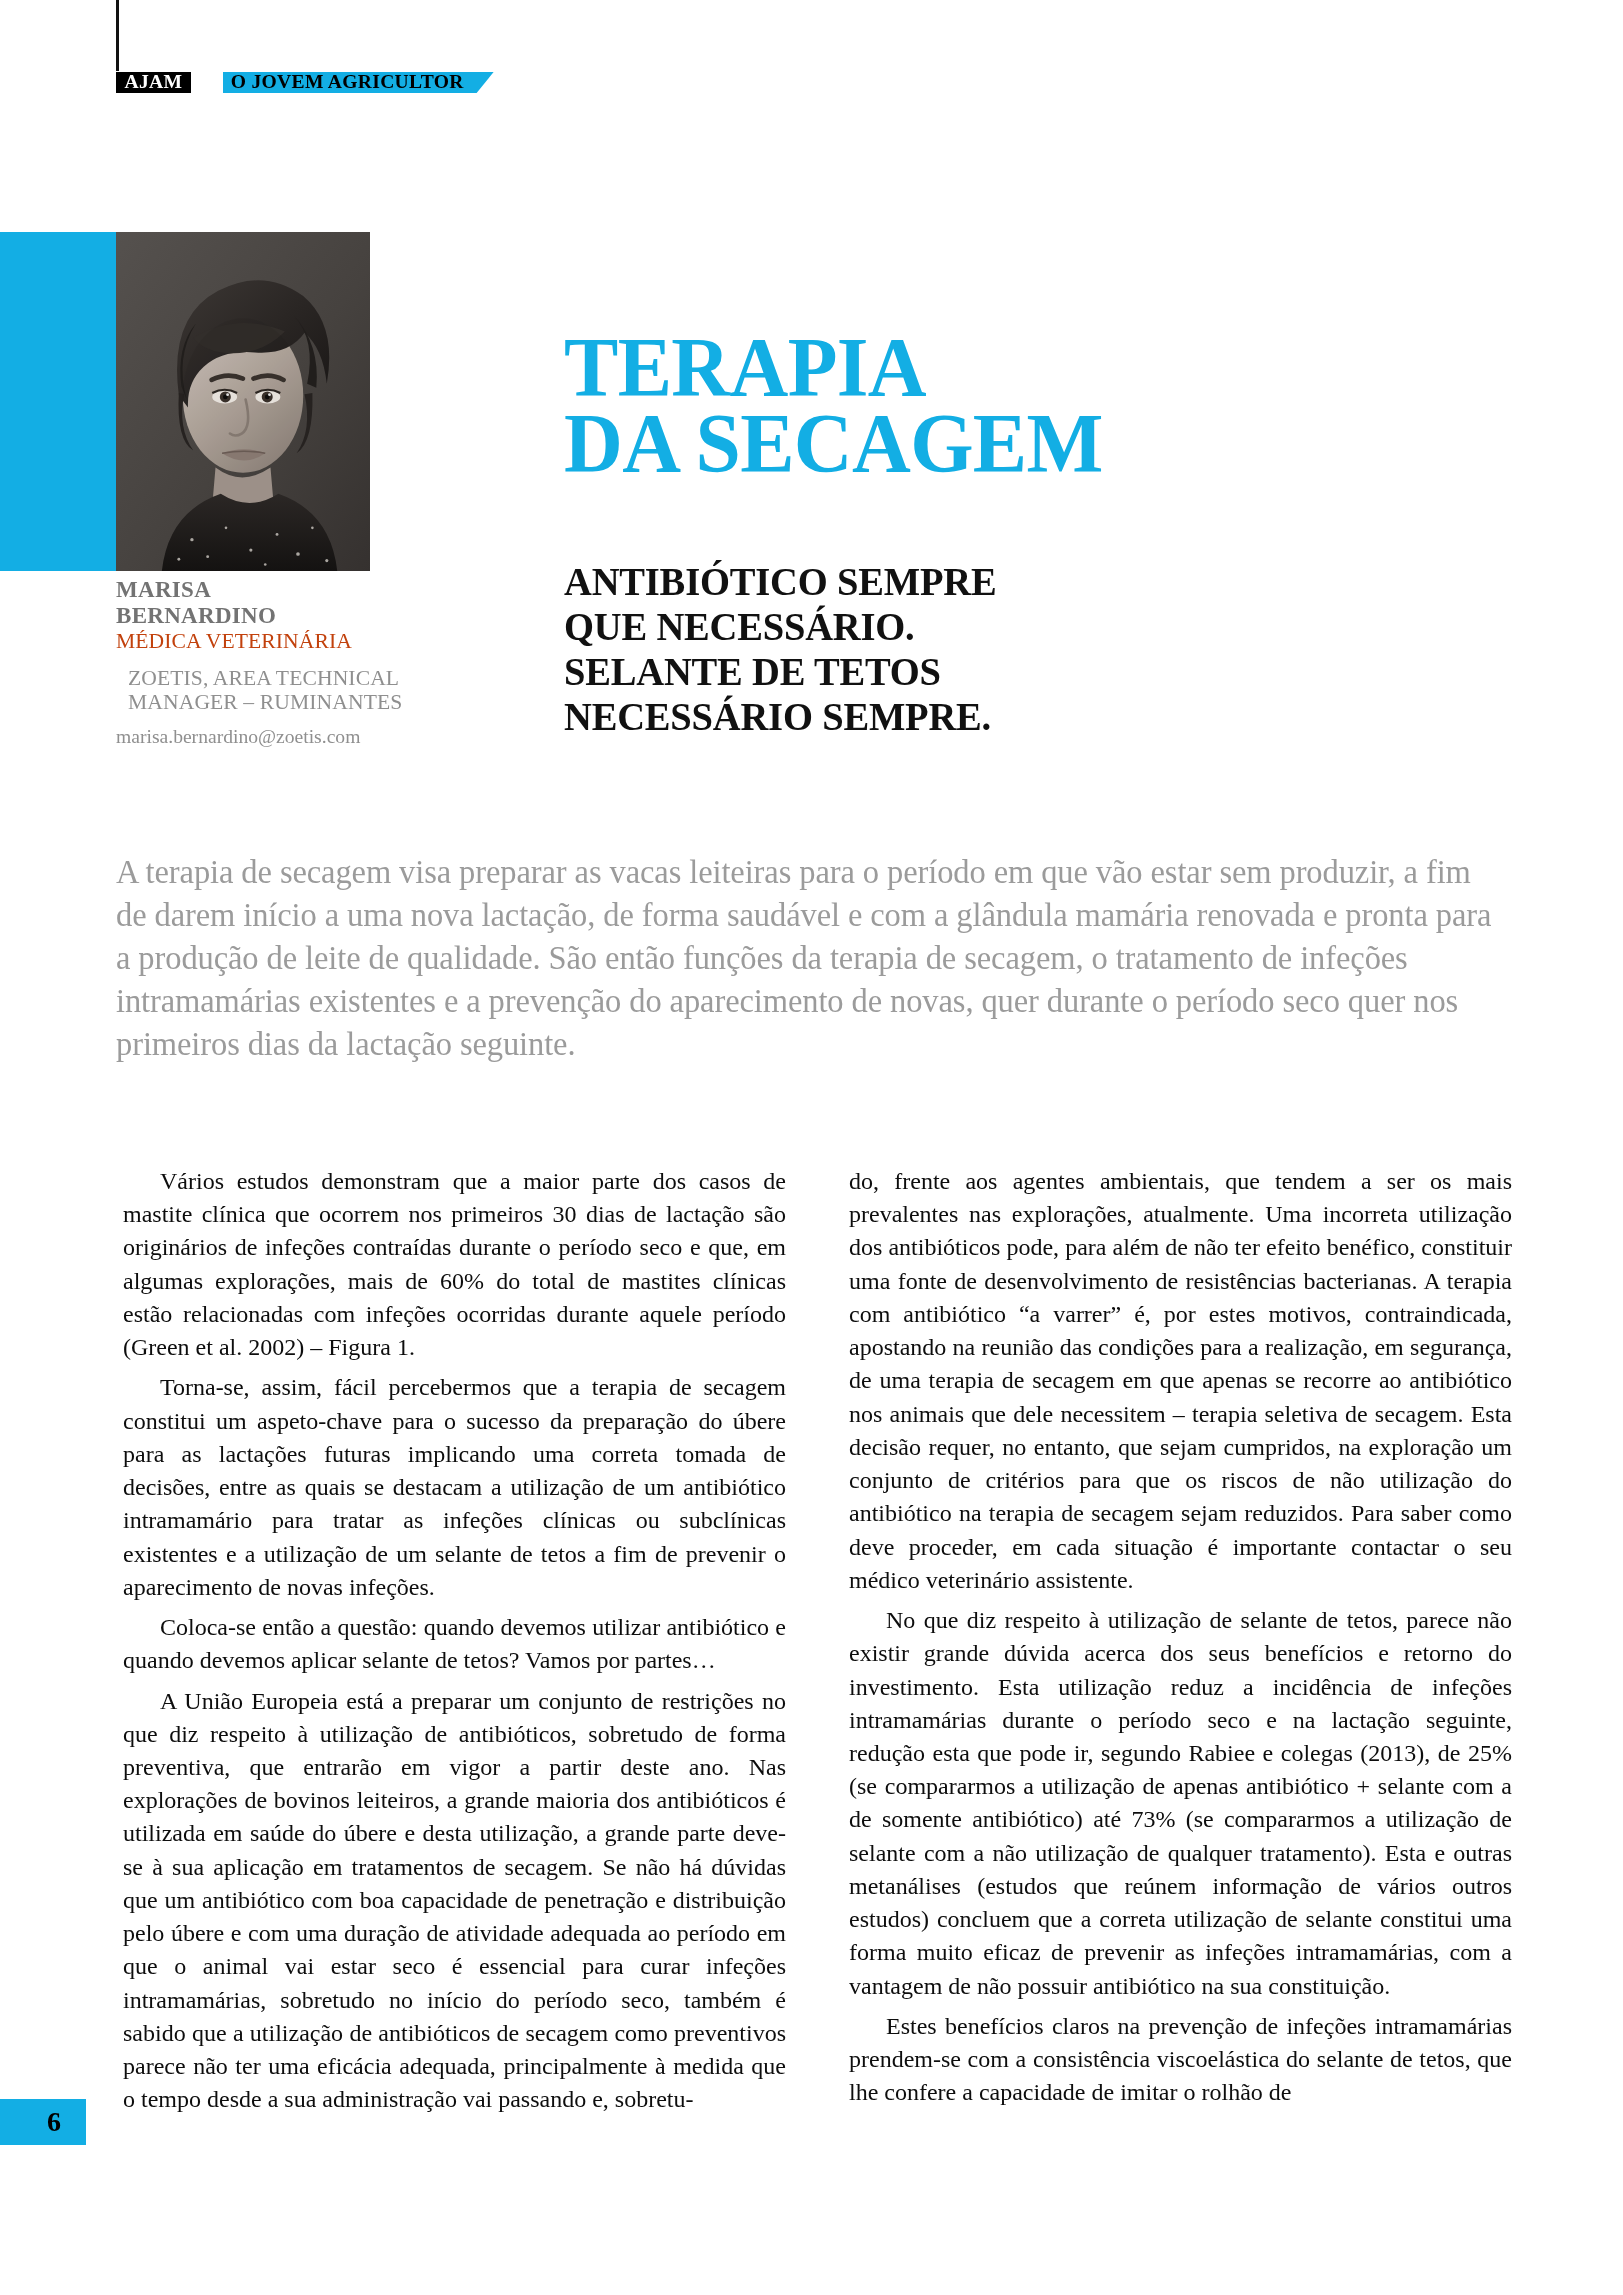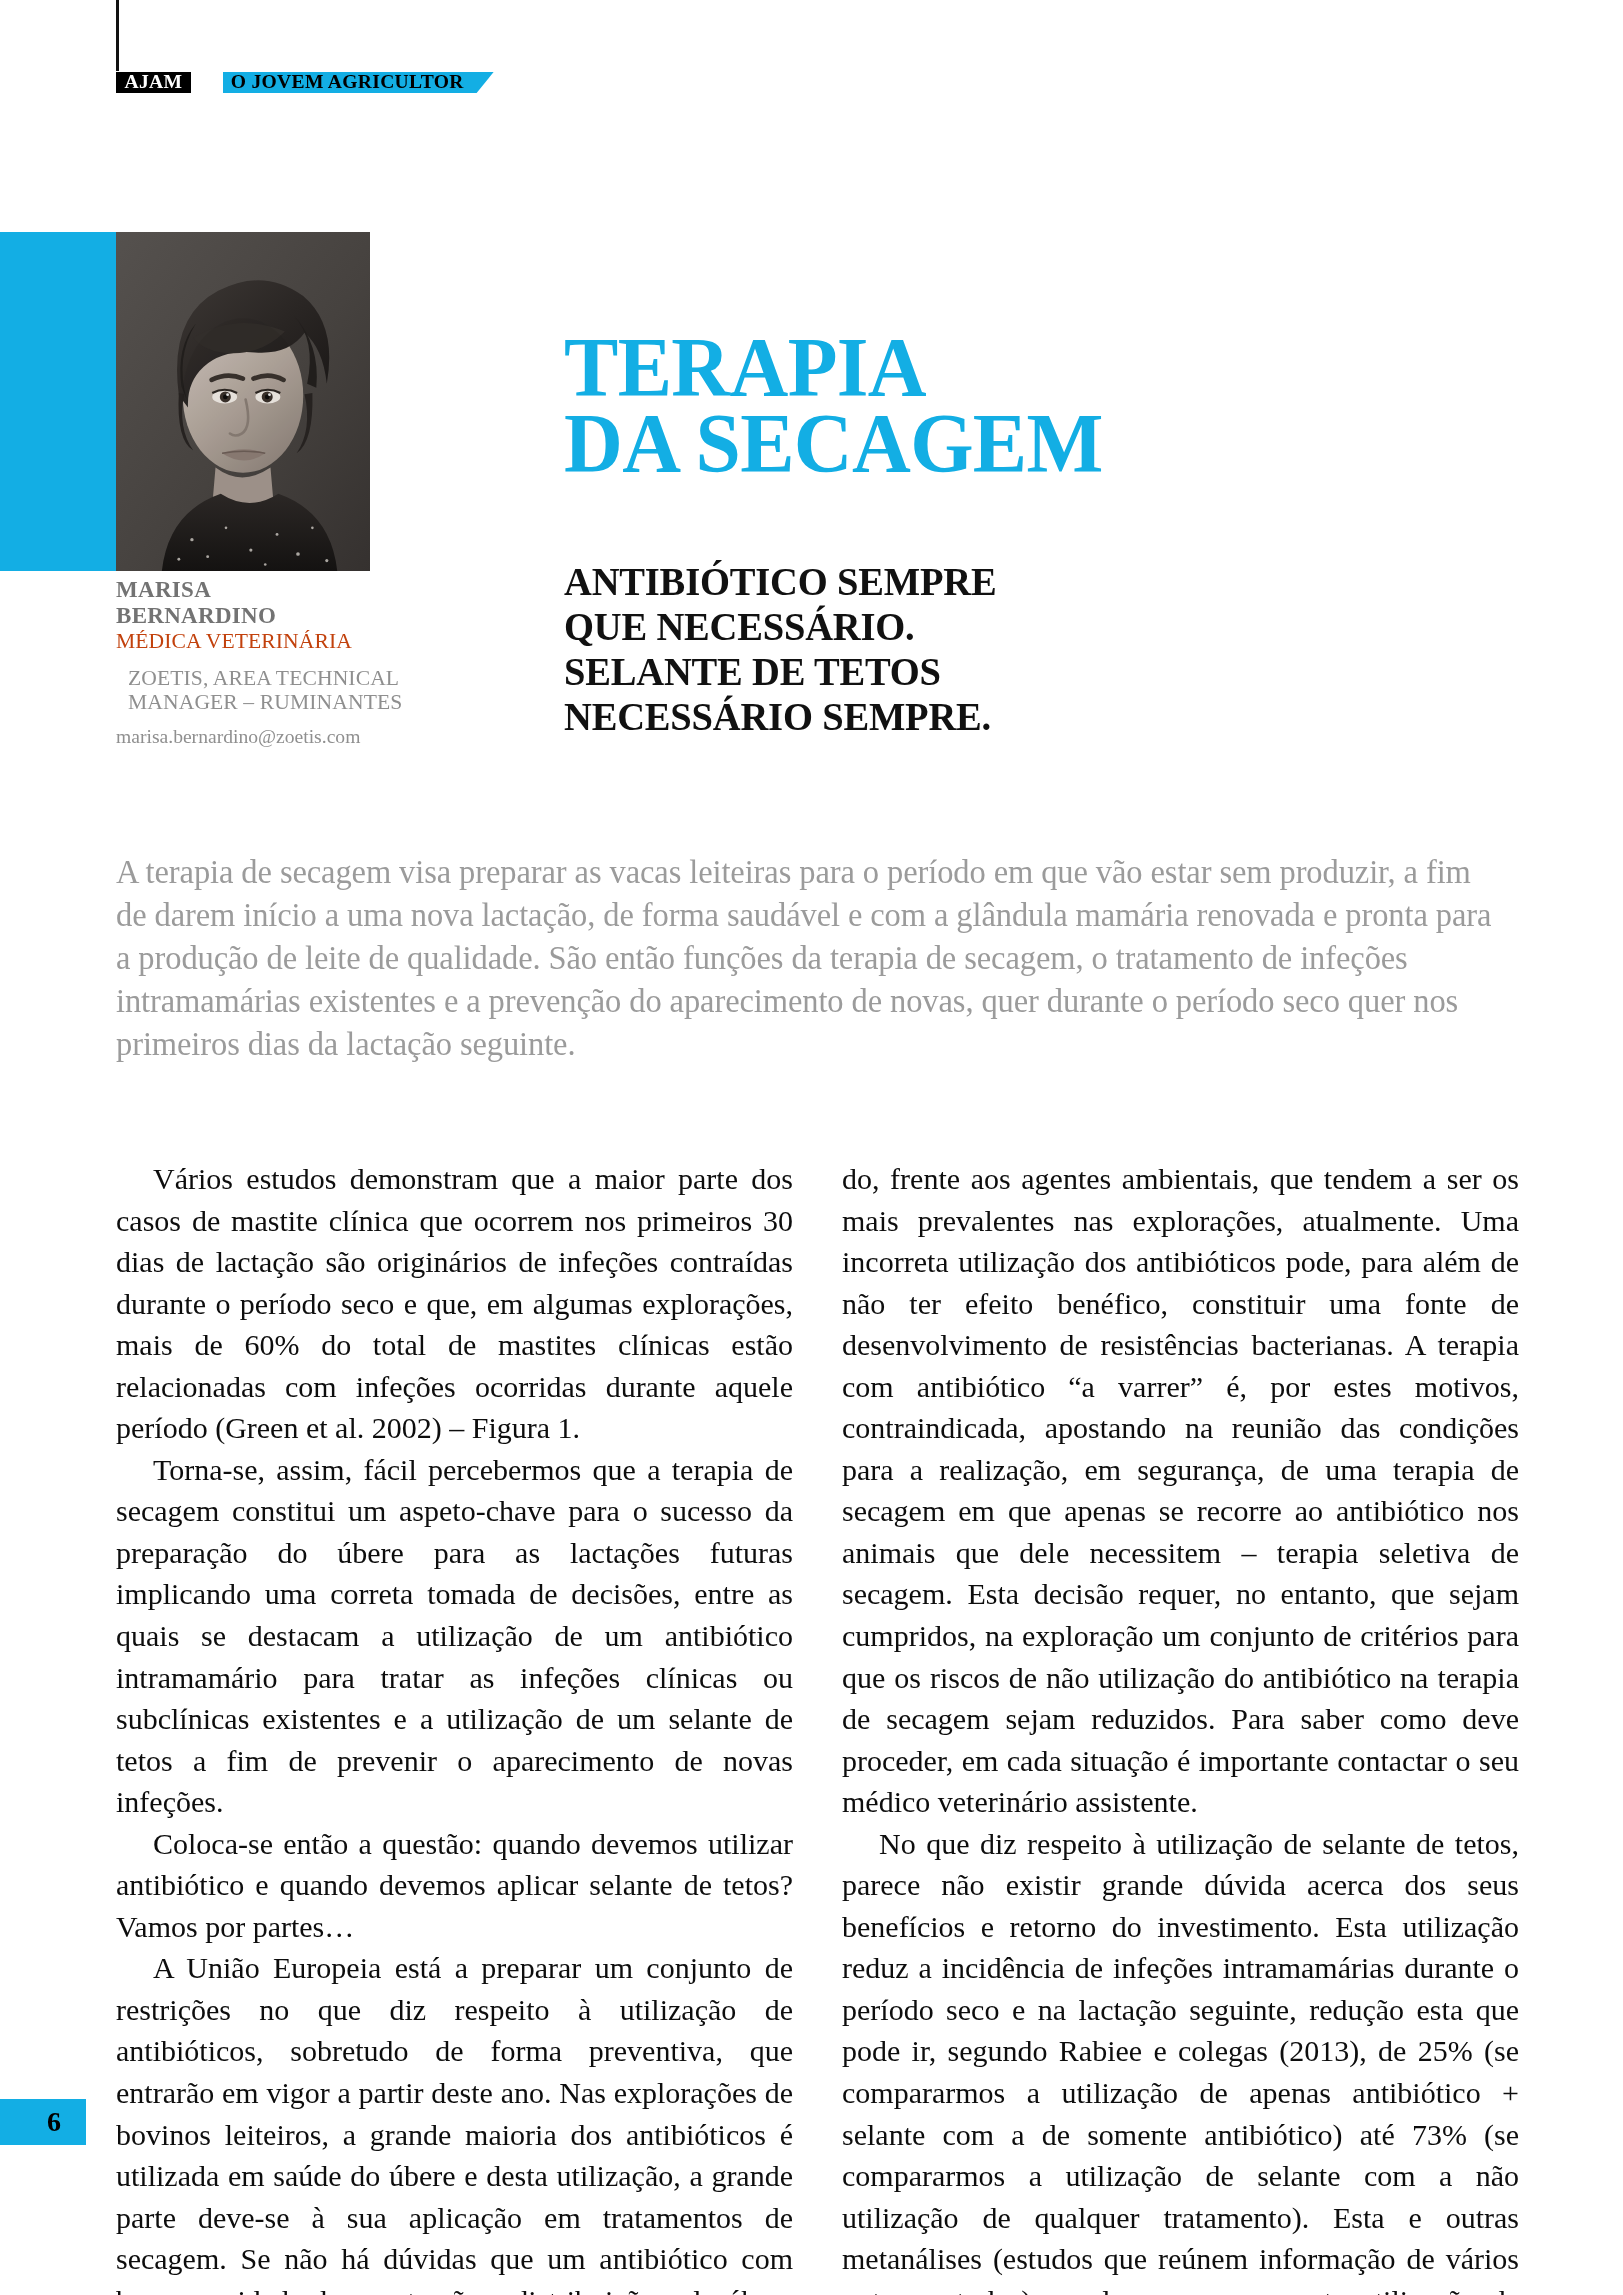--- a/index.html
+++ b/index.html
@@ -102,24 +102,24 @@
     transform:scaleX(.985);transform-origin:left top;
   }
 
   
   .columns{
     position:absolute;left:116px;top:1158px;width:1404px;
     display:flex;gap:49px;
   }
   .col{width:677px;}
   .col p{
-    margin:0;
+    margin:7px;
     color:#0d0d0d;
     font-family:"Liberation Serif", serif;font-weight:400;
-    font-size:30px;line-height:1.385;
+    font-size:24px;line-height:1.385;
     text-align:justify;
     text-indent:37px;
     hyphens:auto;
     -webkit-hyphens:auto;
   }
   .col p.cont{text-indent:0;}
 
   
   .page-badge{
     position:absolute;left:0;top:2099px;width:86px;height:46px;
@@ -248,19 +248,20 @@
 <div class="columns">
   <div class="col">
     <p>Vários estudos demonstram que a maior parte dos casos de mastite clínica que ocorrem nos primeiros 30 dias de lactação são originários de infeções contraídas durante o período seco e que, em algumas explorações, mais de 60% do total de mastites clínicas estão relacionadas com infeções ocorridas durante aquele período (Green et al. 2002) – Figura 1.</p>
     <p>Torna-se, assim, fácil percebermos que a terapia de secagem constitui um aspeto-chave para o sucesso da preparação do úbere para as lactações futuras implicando uma correta tomada de decisões, entre as quais se destacam a utilização de um antibiótico intramamário para tratar as infeções clínicas ou subclínicas existentes e a utilização de um selante de tetos a fim de prevenir o aparecimento de novas infeções.</p>
     <p>Coloca-se então a questão: quando devemos utilizar antibiótico e quando devemos aplicar selante de tetos? Vamos por partes…</p>
     <p>A União Europeia está a preparar um conjunto de restrições no que diz respeito à utilização de antibióticos, sobretudo de forma preventiva, que entrarão em vigor a partir deste ano. Nas explorações de bovinos leiteiros, a grande maioria dos antibióticos é utilizada em saúde do úbere e desta utilização, a grande parte deve-se à sua aplicação em tratamentos de secagem. Se não há dúvidas que um antibiótico com boa capacidade de penetração e distribuição pelo úbere e com uma duração de atividade adequada ao período em que o animal vai estar seco é essencial para curar infeções intramamárias, sobretudo no início do período seco, também é sabido que a utilização de antibióticos de secagem como preventivos parece não ter uma eficácia adequada, principalmente à medida que o tempo desde a sua administração vai passando e, sobretu-</p>
   </div>
   <div class="col">
     <p class="cont">do, frente aos agentes ambientais, que tendem a ser os mais prevalentes nas explorações, atualmente. Uma incorreta utilização dos antibióticos pode, para além de não ter efeito benéfico, constituir uma fonte de desenvolvimento de resistências bacterianas. A terapia com antibiótico “a varrer” é, por estes motivos, contraindicada, apostando na reunião das condições para a realização, em segurança, de uma terapia de secagem em que apenas se recorre ao antibiótico nos animais que dele necessitem – terapia seletiva de secagem. Esta decisão requer, no entanto, que sejam cumpridos, na exploração um conjunto de critérios para que os riscos de não utilização do antibiótico na terapia de secagem sejam reduzidos. Para saber como deve proceder, em cada situação é importante contactar o seu médico veterinário assistente.</p>
     <p>No que diz respeito à utilização de selante de tetos, parece não existir grande dúvida acerca dos seus benefícios e retorno do investimento. Esta utilização reduz a incidência de infeções intramamárias durante o período seco e na lactação seguinte, redução esta que pode ir, segundo Rabiee e colegas (2013), de 25% (se compararmos a utilização de apenas antibiótico + selante com a de somente antibiótico) até 73% (se compararmos a utilização de selante com a não utilização de qualquer tratamento). Esta e outras metanálises (estudos que reúnem informação de vários outros estudos) concluem que a correta utilização de selante constitui uma forma muito eficaz de prevenir as infeções intramamárias, com a vantagem de não possuir antibiótico na sua constituição.</p>
+    <p>Estes benefícios claros na prevenção de infeções intramamárias prendem-se com a consistência viscoelástica do selante de tetos, que lhe confere a capacidade de imitar o rolhão de</p>
   </div>
 </div>
 
 <div class="page-badge">
   <span>6</span>
 </div>
 
 
 </body></html>

